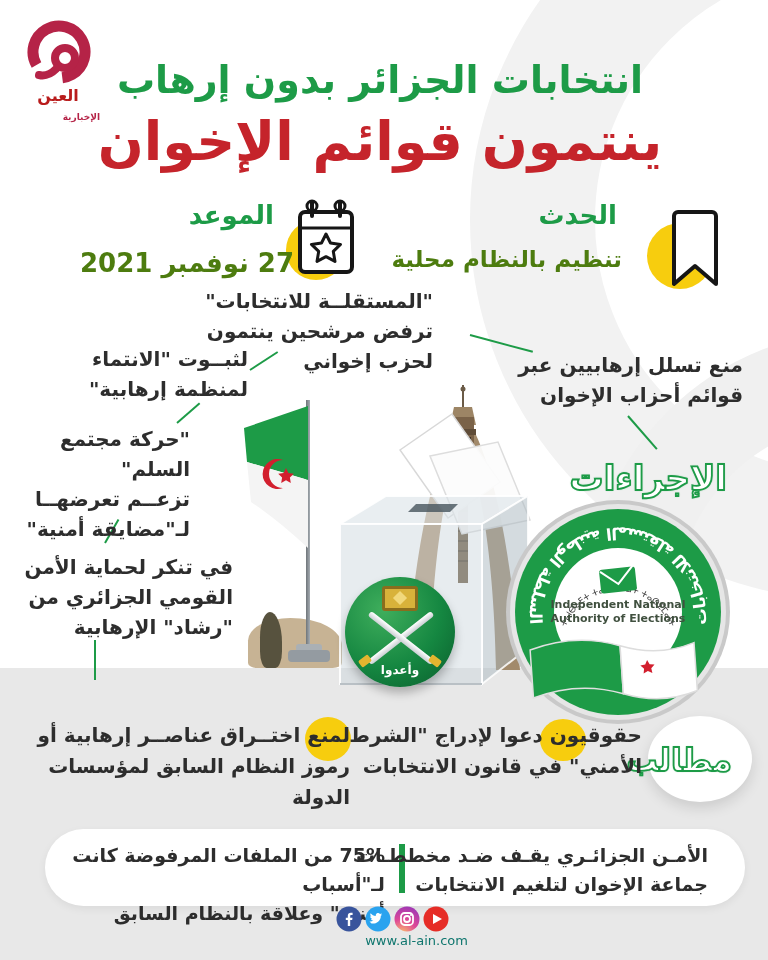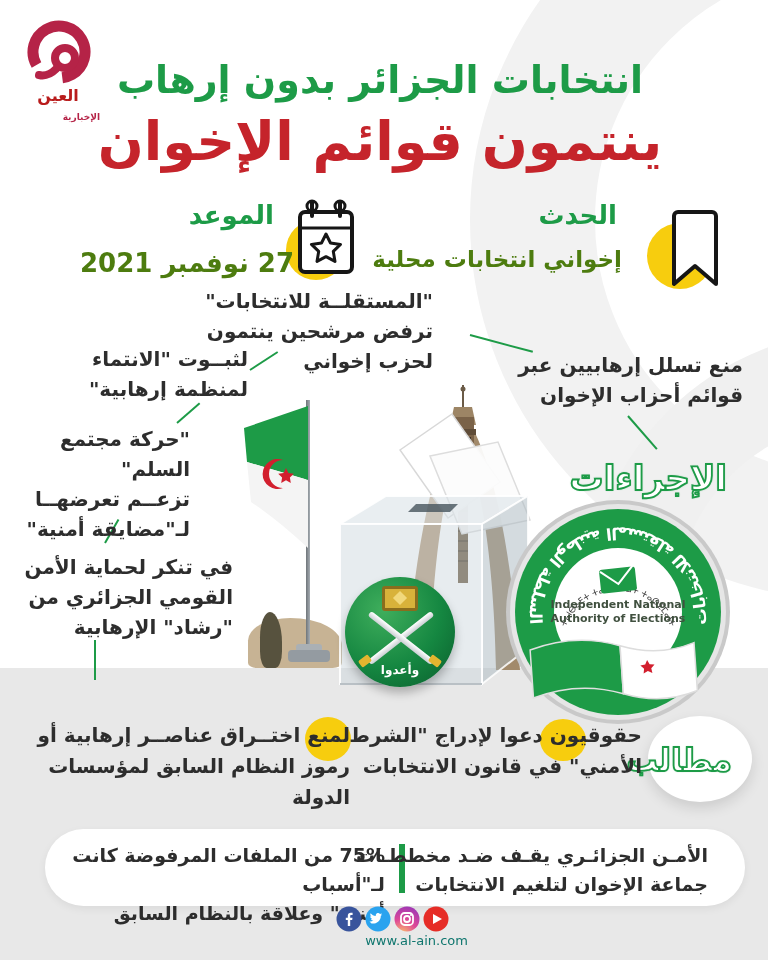--- a/index.html
+++ b/index.html
@@ -100,21 +100,21 @@
 <div class="abs title1">انتخابات الجزائر بدون إرهاب</div>
 <div class="abs title2">ينتمون قوائم الإخوان</div>
 
 <div class="abs" style="left:644px;top:206px;z-index:3">
   <svg width="78" height="84" viewBox="0 0 78 84">
     <circle cx="36" cy="50" r="33" fill="#f7cd0e"></circle>
     <path d="M 34,6 h 34 a 4,4 0 0 1 4,4 v 68 l -21,-18 l -21,18 v -68 a 4,4 0 0 1 4,-4 z" fill="#ffffff" stroke="#161616" stroke-width="4" stroke-linejoin="round"></path>
   </svg>
 </div>
 <div class="abs sec-label" style="right:151px;top:200px">الحدث</div>
-<div class="abs sec-value" style="right:146px;top:246px">إخواني انتخابات محلية</div>
+<div class="abs sec-value" style="right:146px;top:246px">تنظيم بالنظام محلية</div>
 
 <div class="abs" style="left:284px;top:198px;z-index:3">
   <svg width="76" height="86" viewBox="0 0 76 86">
     <circle cx="32" cy="52" r="30" fill="#f7cd0e"></circle>
     <rect x="16" y="14" width="52" height="60" rx="5" fill="#ffffff" stroke="#161616" stroke-width="4"></rect>
     <path d="M 16,30 h 52" stroke="#161616" stroke-width="3"></path>
     <path d="M 28,4 v 14 M 56,4 v 14" stroke="#161616" stroke-width="4" stroke-linecap="round"></path>
     <circle cx="28" cy="8" r="5" fill="none" stroke="#161616" stroke-width="3"></circle>
     <circle cx="56" cy="8" r="5" fill="none" stroke="#161616" stroke-width="3"></circle>
     <path d="M 42,36 l 4.5,9 10,1.4 -7.2,7 1.7,10 -9,-4.7 -9,4.7 1.7,-10 -7.2,-7 10,-1.4 z" fill="none" stroke="#161616" stroke-width="3" stroke-linejoin="round"></path>

